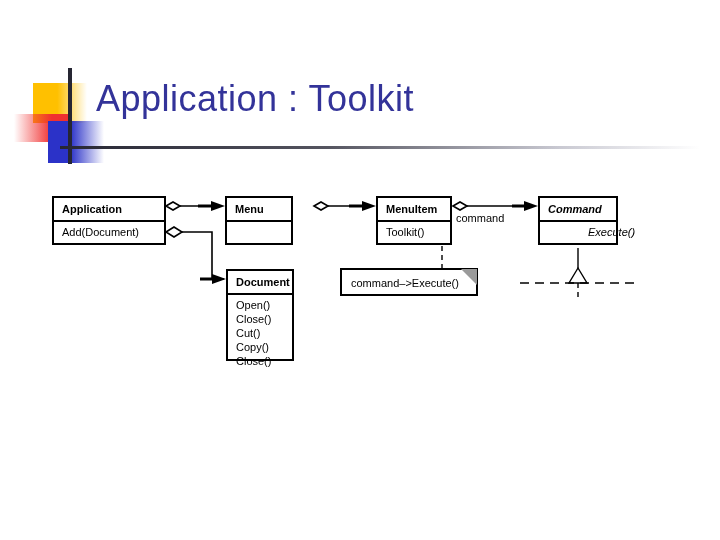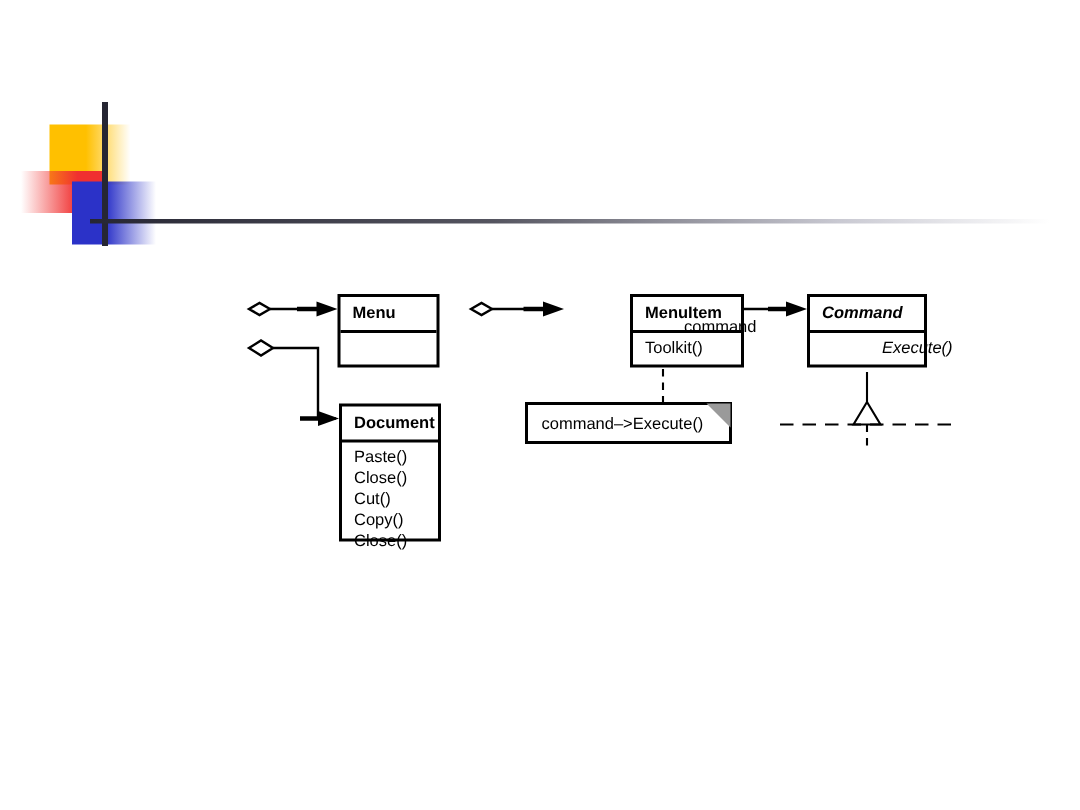--- a/index.html
+++ b/index.html
@@ -144,20 +144,21 @@
 <body>
 
 <div id="slide">
 
   <div class="deco-yellow"></div>
   <div class="deco-red"></div>
   <div class="deco-blue"></div>
   <div class="deco-vline"></div>
   <div class="deco-hline"></div>
 
+  <div class="slide-title">Application : Toolkit</div>
 
   <svg id="diagram" viewBox="0 0 720 540" xmlns="http://www.w3.org/2000/svg">
     <defs>
       <marker id="filledArrow" markerWidth="10" markerHeight="10" refX="9" refY="4" orient="auto" markerUnits="userSpaceOnUse">
         <path d="M0,0 L9,4 L0,8 z" fill="#000000"></path>
       </marker>
       <marker id="filledArrowL" markerWidth="10" markerHeight="10" refX="1" refY="4" orient="auto" markerUnits="userSpaceOnUse">
         <path d="M10,0 L1,4 L10,8 z" fill="#000000"></path>
       </marker>
     </defs>
@@ -184,50 +185,56 @@
 
     <circle cx="442" cy="232" r="4.5" fill="#ffffff" stroke="#000" stroke-width="1.4"></circle>
     <line x1="442" y1="237" x2="442" y2="268" stroke="#000" stroke-width="1.4" stroke-dasharray="5,4"></line>
 
     <line x1="578" y1="248" x2="578" y2="270" stroke="#000" stroke-width="1.4"></line>
     <polygon points="578,268 569,283 587,283" fill="#ffffff" stroke="#000" stroke-width="1.4"></polygon>
     <line x1="520" y1="283" x2="636" y2="283" stroke="#000" stroke-width="1.4" stroke-dasharray="9,6"></line>
     <line x1="578" y1="283" x2="578" y2="297" stroke="#000" stroke-width="1.4" stroke-dasharray="5,4"></line>
   </svg>
 
+  <div class="uml-box" style="left:52px; top:196px; width:114px; height:49px;">
+    <div class="uml-name">Application</div>
+    <div class="uml-ops">
+      <div class="uml-op">Add(Document)</div>
+    </div>
+  </div>
 
   <div class="uml-box" style="left:226px; top:269px; width:68px; height:92px;">
     <div class="uml-name">Document</div>
     <div class="uml-ops">
-      <div class="uml-op">Paste()</div>
+      <div class="uml-op">Open()</div>
       <div class="uml-op">Close()</div>
       <div class="uml-op">Cut()</div>
       <div class="uml-op">Copy()</div>
       <div class="uml-op">Close()</div>
     </div>
   </div>
 
   <div class="uml-box" style="left:225px; top:196px; width:68px; height:49px;">
     <div class="uml-name">Menu</div>
   </div>
 
-  <div class="uml-box" style="left:376px; top:196px; width:76px; height:49px;margin-left:44px;">
+  <div class="uml-box" style="left:376px; top:196px; width:76px; height:49px;">
     <div class="uml-name">MenuItem</div>
     <div class="uml-ops">
       <div class="uml-op">Toolkit()</div>
     </div>
   </div>
 
   <div class="uml-box" style="left:538px; top:196px; width:80px; height:49px;">
     <div class="uml-name abstract">Command</div>
     <div class="uml-ops">
       <div class="uml-op abstract">Execute()</div>
     </div>
   </div>
 
   <div class="label-text" style="left:456px; top:212px;">command</div>
 
-  <div class="uml-note" style="left:340px; top:268px; width:138px; height:28px;margin-left:10px;">
+  <div class="uml-note" style="left:340px; top:268px; width:138px; height:28px;">
     <div class="uml-note-text">command–&gt;Execute()</div>
     <div class="note-fold"></div>
   </div>
 
 </div>
 
 </body></html>

